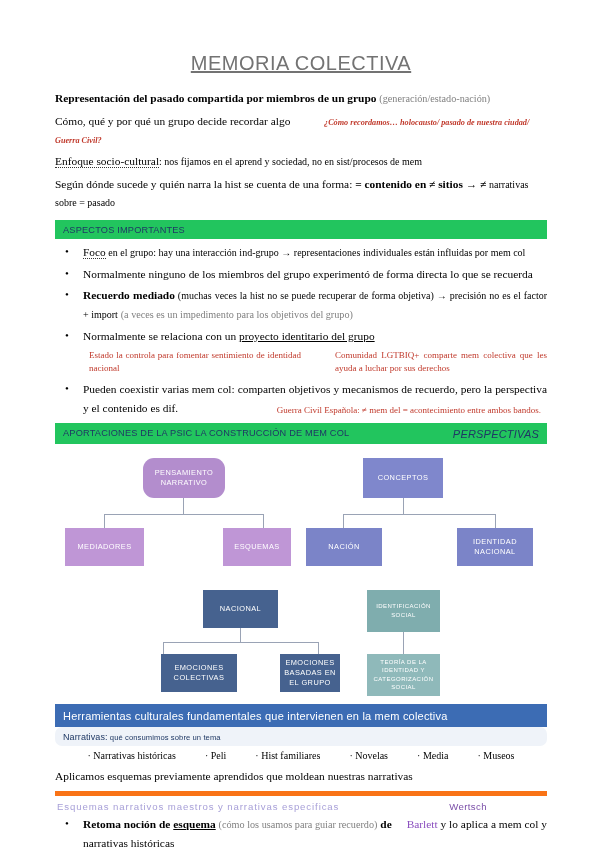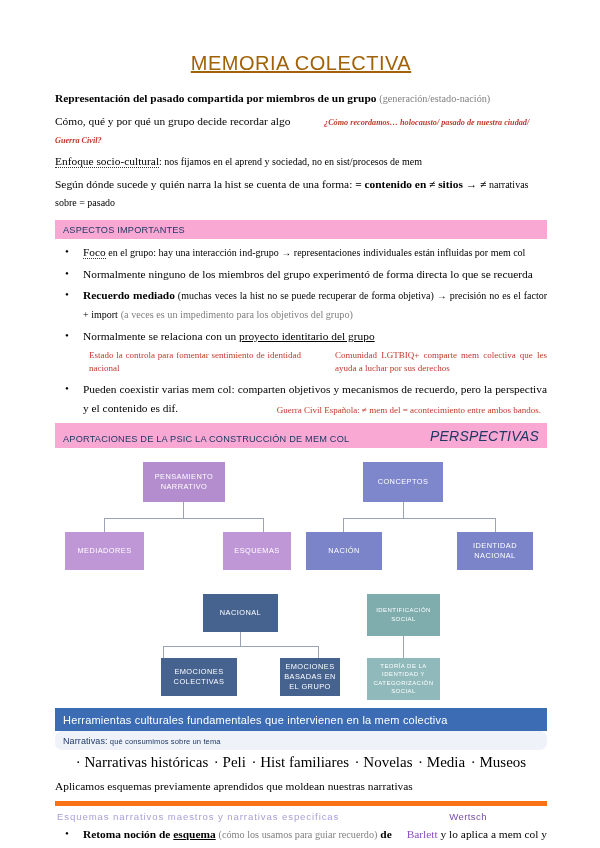--- a/index.html
+++ b/index.html
@@ -29,21 +29,21 @@
     left: 55px;
     top: 52px;
     width: 492px;
   }
 
   
   .doc-title {
     text-align: center;
     font-family: "Liberation Sans", sans-serif;
     font-size: 20px;
-    color: #a16207;
+    color: #737373;
     text-decoration: underline;
     letter-spacing: 0.5px;
     margin: 0 0 14px 0;
     font-weight: 400;
   }
 
   
   .para {
     font-size: 11.4px;
     line-height: 1.62;
@@ -60,33 +60,33 @@
     color: #c0392b;
     font-style: italic;
     font-size: 8.2px;
     font-weight: bold;
   }
   .small-note { font-size: 10px; }
   .inline-sp { display: inline-block; width: 28px; }
 
   
   .sec-bar {
-    background: #f9a8d4;
+    background: #22c55e;
     font-family: "Liberation Sans", sans-serif;
     font-size: 9.2px;
     color: #1f3864;
     letter-spacing: 0.2px;
     padding: 5px 8px 4px 8px;
     margin: 8px 0 4px 0;
     display: flex;
     justify-content: space-between;
-    align-items: flex-end;
+    align-items: flex-start;
   }
   .sec-bar .cap { text-transform: uppercase; }
-  .sec-bar .right { font-style: italic; font-size: 14px; }
+  .sec-bar .right { font-style: italic; font-size: 11px; }
   .sec-bar-blue {
     background: #3c6cb4;
     color: #ffffff;
     font-family: "Liberation Sans", sans-serif;
     font-size: 11px;
     padding: 6px 8px 5px 8px;
     margin: 6px 0 0 0;
     letter-spacing: 0.2px;
   }
   .sec-bar-light {
@@ -175,21 +175,21 @@
     background: transparent;
     border-color: #9aa3b5;
     border-style: solid;
     border-width: 0;
   }
 
   
   .narr-row {
     display: flex;
     justify-content: space-around;
-    font-size: 15px;
+    font-size: 10px;
     padding: 4px 18px 2px 18px;
     margin: 0;
   }
   .narr-row span::before { content: "\00b7\00a0"; }
   .plain-line {
     font-size: 11.4px;
     line-height: 1.6;
     margin: 4px 0 2px 0;
   }
 
@@ -276,21 +276,21 @@
     </ul>
     <div class="red-right">Guerra Civil Española: ≠ mem del = acontecimiento entre ambos bandos.</div>
 
     <div class="sec-bar">
       <span class="cap">Aportaciones de la Psic la construcción de mem col</span>
       <span class="right cap">PERSPECTIVAS</span>
     </div>
 
     <div class="diagram">
 
-      <div class="node c-purple" style="left:88px; top:8px; width:82px; height:40px;">PENSAMIENTO NARRATIVO</div>
+      <div class="node c-purple" style="left:88px; top:8px; width:82px; height:40px;border-radius:11px;">PENSAMIENTO NARRATIVO</div>
       <div class="conn" style="left:128px; top:48px; width:1px; height:16px; background:#9aa3b5;"></div>
       <div class="conn" style="left:49px; top:64px; width:159px; height:1px; background:#9aa3b5;"></div>
       <div class="conn" style="left:49px; top:64px; width:1px; height:14px; background:#9aa3b5;"></div>
       <div class="conn" style="left:208px; top:64px; width:1px; height:14px; background:#9aa3b5;"></div>
       <div class="node c-purple2" style="left:10px; top:78px; width:79px; height:38px;">MEDIADORES</div>
       <div class="node c-purple2" style="left:168px; top:78px; width:68px; height:38px;">ESQUEMAS</div>
 
       <div class="node c-blue" style="left:308px; top:8px; width:80px; height:40px;">CONCEPTOS</div>
       <div class="conn" style="left:348px; top:48px; width:1px; height:16px; background:#9aa3b5;"></div>
       <div class="conn" style="left:288px; top:64px; width:152px; height:1px; background:#9aa3b5;"></div>

